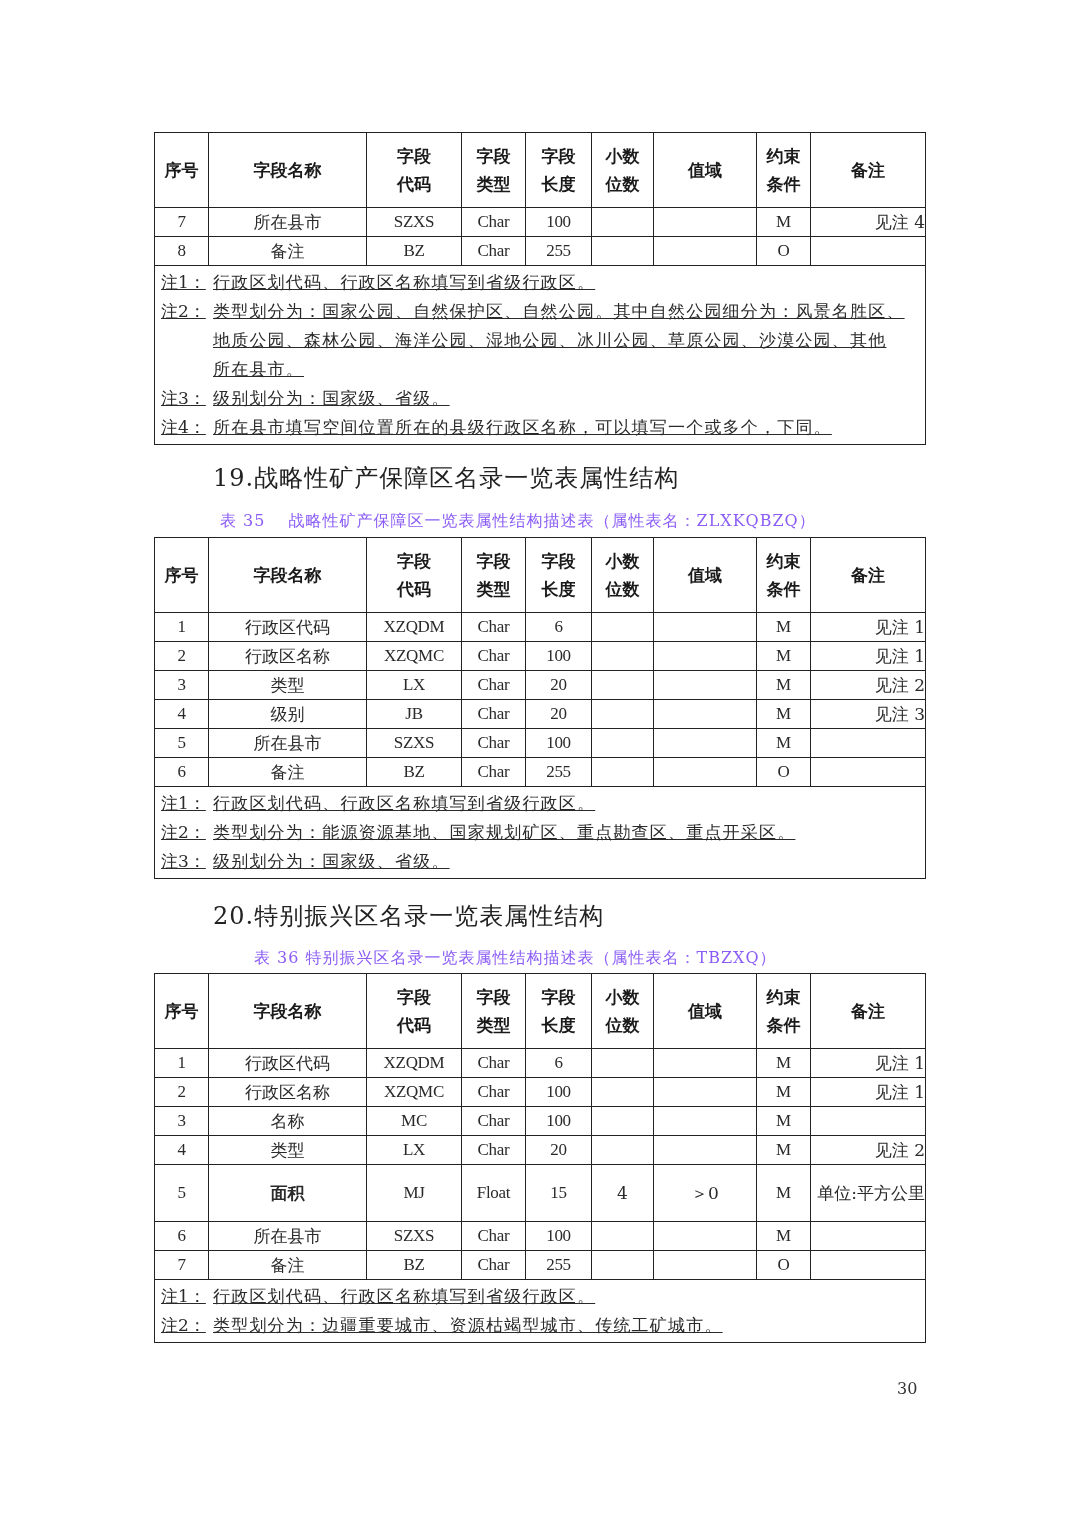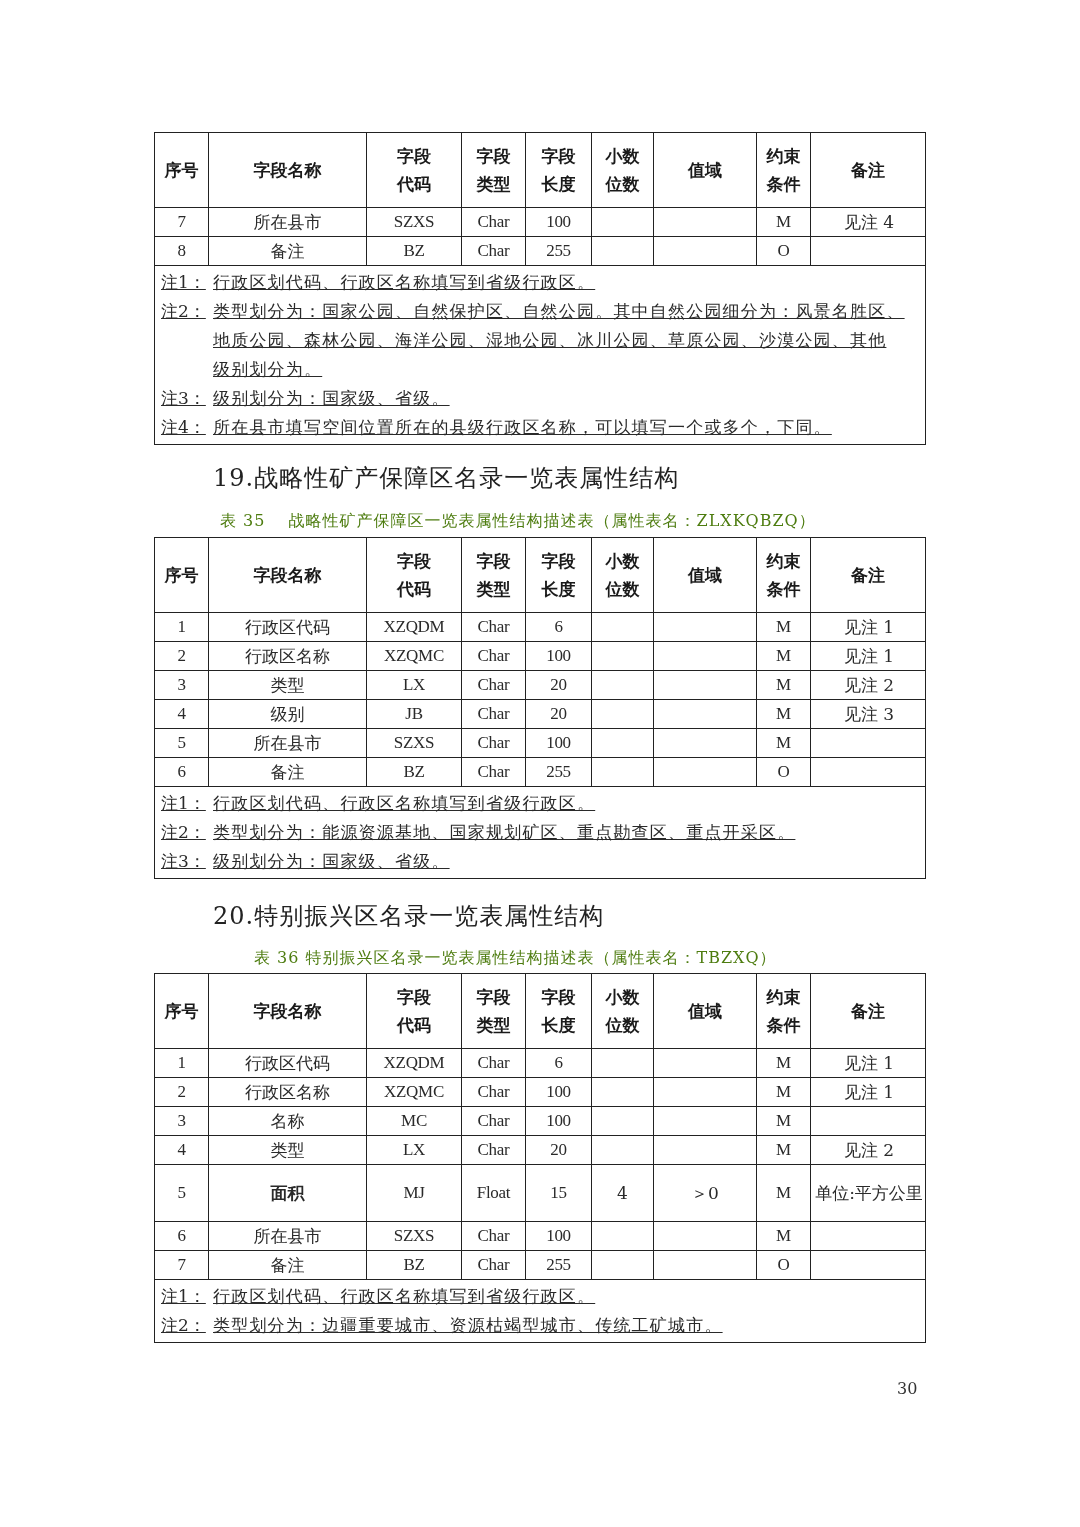--- a/index.html
+++ b/index.html
@@ -12,33 +12,33 @@
     position: absolute; left: 154px; width: 771px;
     border-collapse: collapse; table-layout: fixed;
     font-size: 17px;
   }
   .tbl td, .tbl th {
     border: 1.5px solid #222;
     text-align: center; vertical-align: middle;
     padding: 0; font-weight: normal; line-height: 28px;
   }
   .tbl th { font-family: "DejaVu Sans", "Liberation Sans", sans-serif; font-weight: bold; font-size: 17px; line-height: 28px; color:#1a1a1a; }
-  .tbl td.note-col { text-align: center; padding-left: 2px; line-height: 28px; }
+  .tbl td.note-col { text-align: right; padding-left: 2px; line-height: 28px; }
   .tbl tr.row td { height: 28px; }
   .tbl tr.hdr th { height: 74px; }
   .tbl td.latin { font-family: "Liberation Serif", "DejaVu Serif", serif; letter-spacing: -0.3px; }
   .notes-cell { text-align: left !important; padding: 2px 6px 2px 6px !important; text-decoration: underline; }
   .note-line { display: flex; line-height: 29px; font-size: 17px; }
   .note-line .nlabel { width: 52px; flex: none; }
   .note-line .ntext { flex: 1; letter-spacing: 1.2px; }
   .section-title {
     position: absolute; left: 213px; font-size: 24px; letter-spacing: 1px; color: #222; text-align: right;
   }
   .caption {
-    position: absolute; font-size: 16px; color: #4d7c0f; letter-spacing: 1px;
+    position: absolute; font-size: 16px; color: #8b5cf6; letter-spacing: 1px;
   }
   .page-num { position: absolute; left: 897px; top: 1379px; font-size: 16px; color: #333; }
   col.c1 { width: 54px; } col.c2 { width: 158px; } col.c3 { width: 95px; }
   col.c4 { width: 64px; } col.c5 { width: 66px; } col.c6 { width: 62px; }
   col.c7 { width: 103px; } col.c8 { width: 54px; } col.c9 { width: 115px; }
 </style>
 </head>
 <body>
 
 <table class="tbl" style="top:132px;">
@@ -98,21 +98,21 @@
           <div class="note-line">
             <span class="nlabel">注2：</span>
             <span class="ntext">类型划分为：国家公园、自然保护区、自然公园。其中自然公园细分为：风景名胜区、</span>
           </div>
           <div class="note-line">
             <span class="nlabel"></span>
             <span class="ntext">地质公园、森林公园、海洋公园、湿地公园、冰川公园、草原公园、沙漠公园、其他</span>
           </div>
           <div class="note-line">
             <span class="nlabel"></span>
-            <span class="ntext">级别划分为。</span>
+            <span class="ntext">所在县市。</span>
           </div>
           <div class="note-line">
             <span class="nlabel">注3：</span>
             <span class="ntext">级别划分为：国家级、省级。</span>
           </div>
           <div class="note-line">
             <span class="nlabel">注4：</span>
             <span class="ntext">所在县市填写空间位置所在的县级行政区名称，可以填写一个或多个，下同。</span>
           </div>
         </td>

